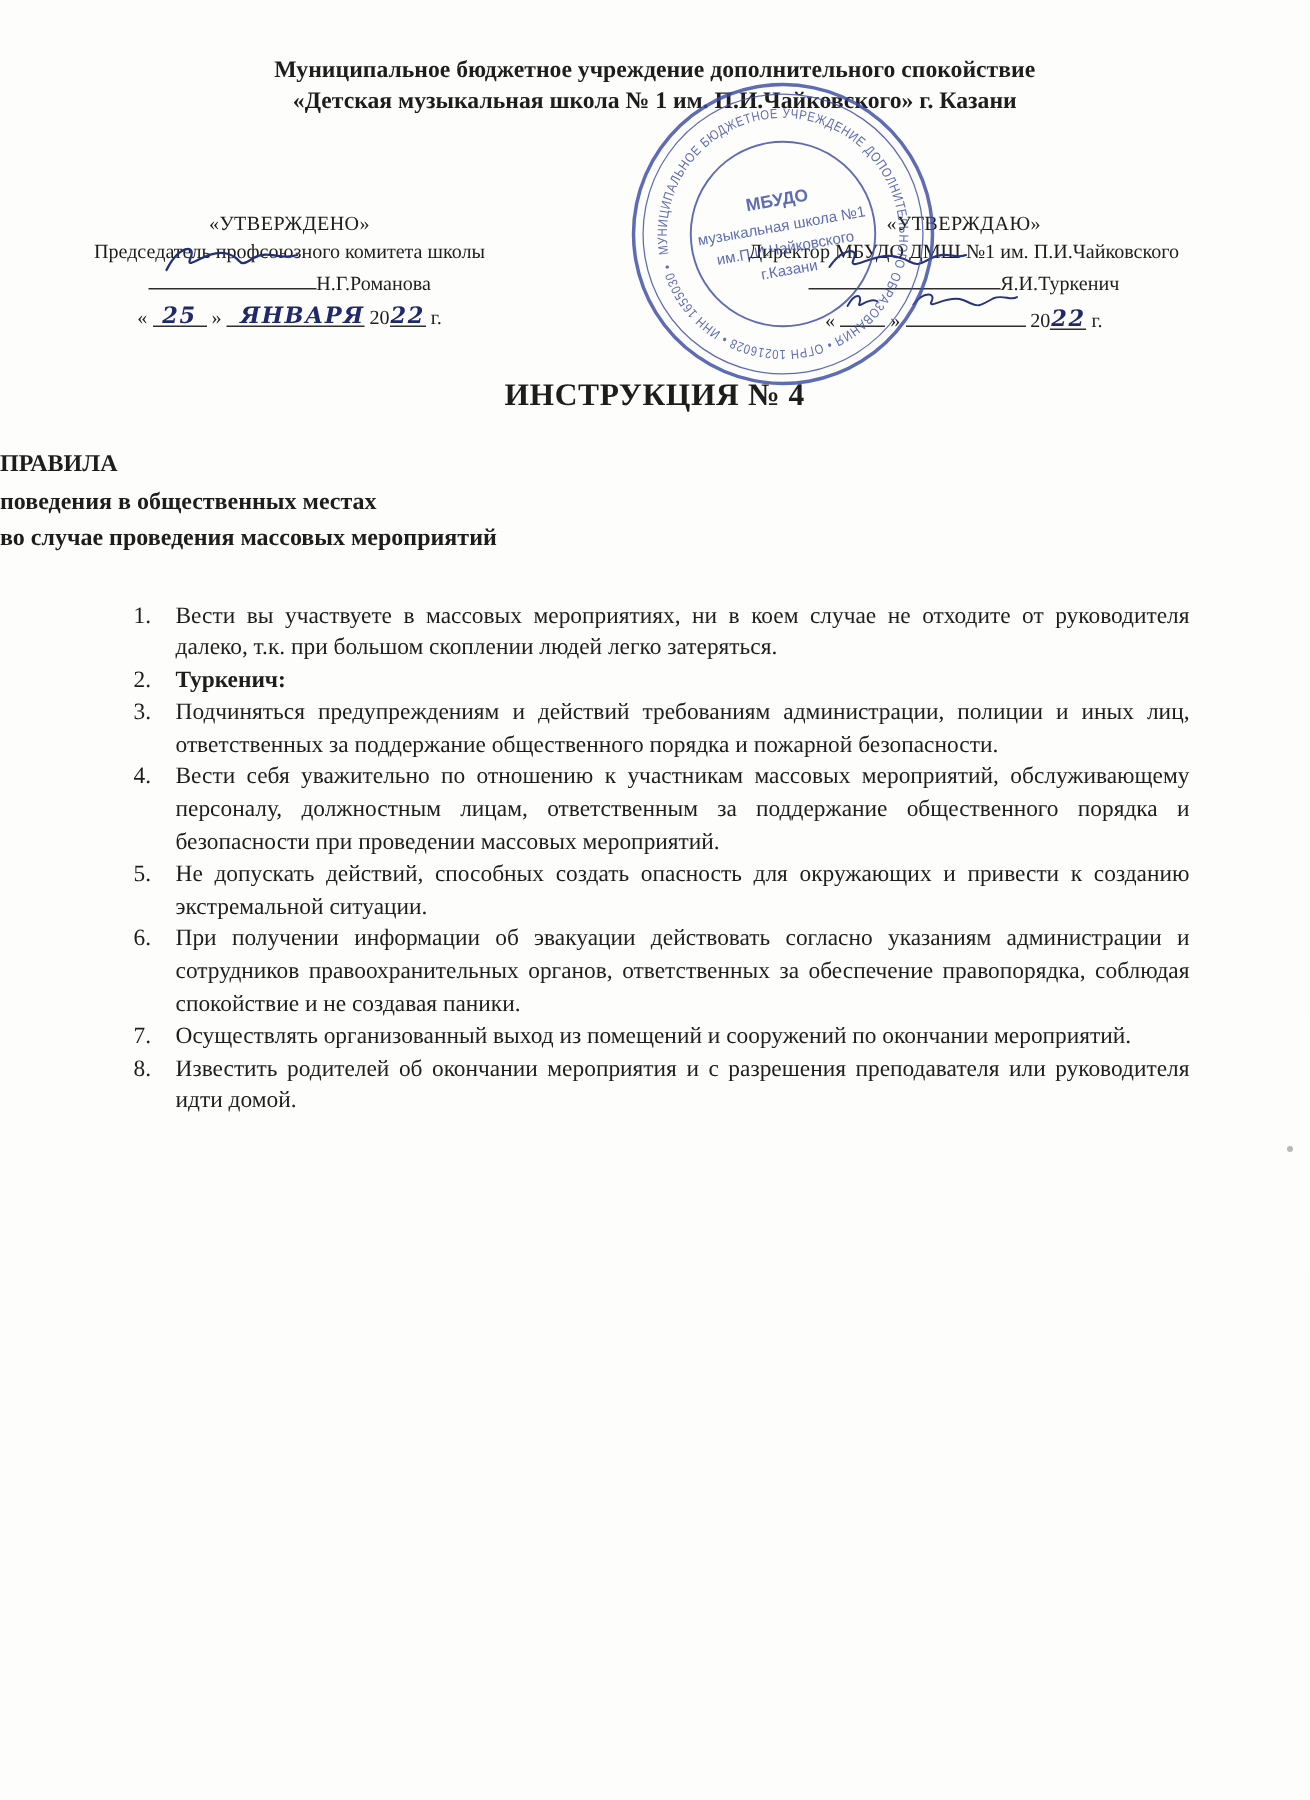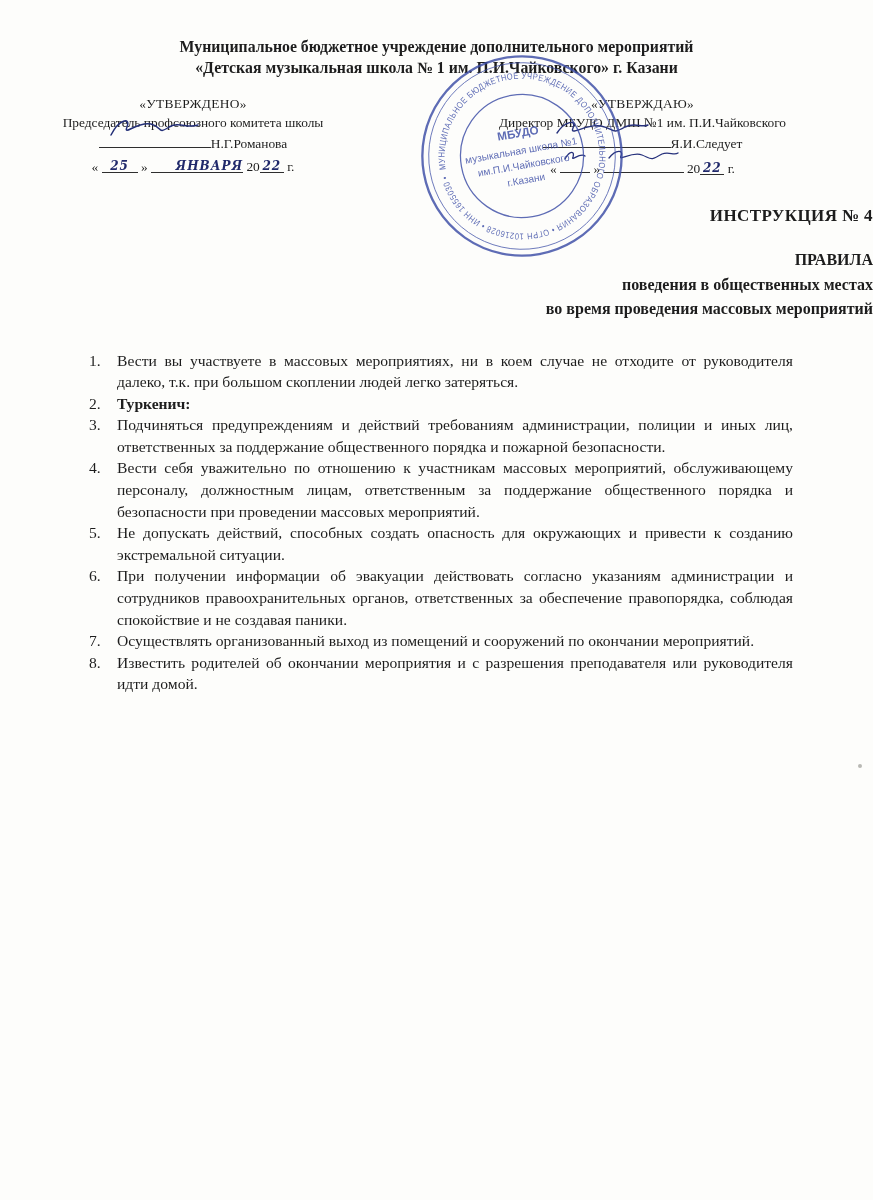--- a/index.html
+++ b/index.html
@@ -6,45 +6,45 @@
   .page {
     position:relative; width:873px; height:1200px; margin:0 auto;
     background:#fdfdfb; overflow:hidden;
     font-family:"Liberation Serif", serif; color:#1d1d1d;
   }
   .org-header { padding-top:36px; text-align:center; font-weight:bold; font-size:15.8px; line-height:21px; }
   .approvals { display:flex; justify-content:space-between; margin:16px 28px 0 28px; }
   .approval { text-align:center; font-size:13.4px; line-height:19px; }
   .approval.left { width:330px; }
   .approval.right { width:405px; }
-  .approval-heading { letter-spacing:0.3px; }
+  .approval-heading { letter-spacing:0.3px;margin-top:45px; }
   .underline { display:inline-block; border-bottom:1px solid #2e2e2e; height:15px; vertical-align:baseline; position:relative; text-align:center; }
   .w115{width:112px;} .w130{width:128px;} .w36{width:36px;} .w92{width:92px;text-align:right;} .w24{width:24px;} .w30{width:30px;} .w80{width:80px;}
-  .hand { font-family:"DejaVu Serif", serif; font-style:italic; font-weight:bold; color:#20296b; font-size:12px; letter-spacing:1px; position:relative; top:-1px; white-space:nowrap; }
+  .hand { font-family:"DejaVu Serif", serif; font-style:italic; font-weight:bold; color:#20296b; font-size:15px; letter-spacing:1px; position:relative; top:-1px; white-space:nowrap; }
   .sig-svg { position:absolute; left:8px; top:-17px; }
   .scr-svg { position:absolute; left:2px; top:-10px; }
   .name { margin-left:0; }
   .date-line { margin-top:4px; }
   .stamp-wrap { position:absolute; left:416px; top:50px; width:212px; height:212px; transform:rotate(-10deg); opacity:0.82; pointer-events:none; }
-  .doc-title { text-align:right; font-weight:bold; font-size:17px; margin-top:28px; letter-spacing:0.4px; }
-  .rules-head { text-align:right; font-weight:bold; font-size:16px; line-height:24.5px; margin-top:22px; }
+  .doc-title { text-align:center; font-weight:bold; font-size:21px; margin-top:28px; letter-spacing:0.4px; }
+  .rules-head { text-align:left; font-weight:bold; font-size:16px; line-height:24.5px; margin-top:22px; }
   .list { margin:28px 80px 0 86px; font-size:15.6px; line-height:21.6px; }
   .item { display:flex; }
   .item .num { flex:0 0 31px; padding-left:3px; box-sizing:border-box; }
   .item .txt { flex:1; text-align:justify; }
   .note { font-weight:bold; }
   .speck { position:absolute; left:858px; top:764px; width:4px; height:4px; background:#b9b9b4; border-radius:50%; }
 </style>
 </head>
 <body>
 
 <div class="page">
 
   <div class="org-header">
-    <div>Муниципальное бюджетное учреждение дополнительного мероприятий</div>
+    <div>Муниципальное бюджетное учреждение дополнительного спокойствие</div>
     <div>«Детская музыкальная школа № 1 им. П.И.Чайковского» г. Казани</div>
   </div>
 
   <div class="approvals">
 
     <div class="approval left">
       <div class="approval-heading">«УТВЕРЖДЕНО»</div>
       <div>Председатель профсоюзного комитета школы</div>
       <div class="sig-line">
         <span class="underline w115">
@@ -64,21 +64,21 @@
     </div>
 
     <div class="approval right">
       <div class="approval-heading">«УТВЕРЖДАЮ»</div>
       <div>Директор МБУДО ДМШ №1 им. П.И.Чайковского</div>
       <div class="sig-line">
         <span class="underline w130">
           <svg class="sig-svg" width="100" height="26" viewBox="0 0 100 26">
             <path d="M6,18 C14,6 26,4 22,13 C18,22 36,8 50,11 C64,14 60,20 74,12 C84,7 90,13 97,10" fill="none" stroke="#27327c" stroke-width="1.4" stroke-linecap="round"></path>
           </svg>
-        </span><span class="name">Я.И.Следует</span>
+        </span><span class="name">Я.И.Туркенич</span>
       </div>
       <div class="date-line">
         <span>«</span>
         <span class="underline w30">
           <svg class="scr-svg" width="26" height="16" viewBox="0 0 26 16">
             <path d="M3,12 C8,3 13,4 11,10 C9,15 18,5 23,9" fill="none" stroke="#27327c" stroke-width="1.3" stroke-linecap="round"></path>
           </svg>
         </span>
         <span>»</span>
         <span class="underline w80">
@@ -108,21 +108,21 @@
       <text x="100" y="112" text-anchor="middle" font-size="9.5" fill="#3c4da6" font-family="Liberation Sans, sans-serif">им.П.И.Чайковского</text>
       <text x="100" y="126" text-anchor="middle" font-size="9.5" fill="#3c4da6" font-family="Liberation Sans, sans-serif">г.Казани</text>
     </svg>
   </div>
 
   <div class="doc-title">ИНСТРУКЦИЯ № 4</div>
 
   <div class="rules-head">
     <div>ПРАВИЛА</div>
     <div>поведения в общественных местах</div>
-    <div>во время проведения массовых мероприятий</div>
+    <div>во случае проведения массовых мероприятий</div>
   </div>
 
   <div class="list">
     <div class="item">
       <span class="num">1.</span>
       <span class="txt">Вести вы участвуете в массовых мероприятиях, ни в коем случае не отходите от руководителя далеко, т.к. при большом скоплении людей легко затеряться.</span>
     </div>
     <div class="item">
       <span class="num">2.</span>
       <span class="txt">

